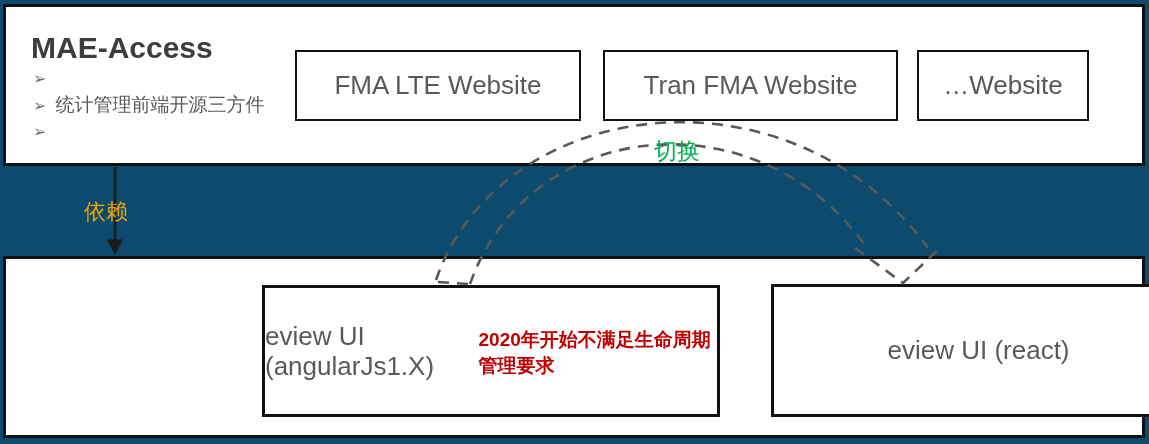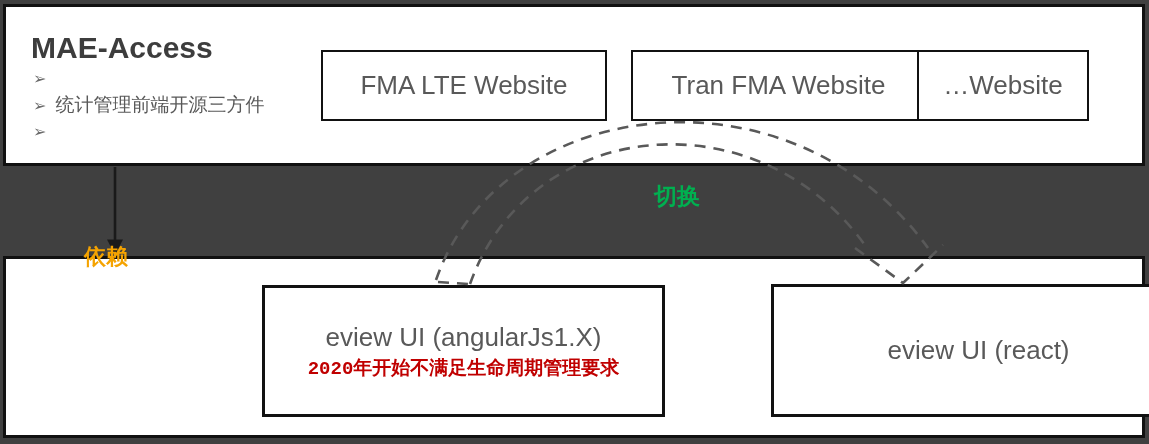--- a/index.html
+++ b/index.html
@@ -1,47 +1,47 @@
 <!DOCTYPE html>
 <html><head>
 <meta charset="utf-8">
 <style>
   html,body{margin:0;padding:0;background:#fff;}
   .canvas{
-    position:relative;width:1149px;height:444px;background:#404040;
+    position:relative;width:1149px;height:444px;background:#0c4a6e;
     font-family:"Liberation Sans",sans-serif;overflow:hidden;
   }
   .box{position:absolute;background:#ffffff;border:3px solid #111111;box-sizing:border-box;}
   .top-outer{left:3px;top:4px;width:1142px;height:162px;}
   .bottom-outer{left:3px;top:256px;width:1142px;height:182px;}
 
   .mae-title{position:absolute;left:25px;top:24px;font-size:30px;font-weight:bold;color:#3d3d3d;}
   .bullets{position:absolute;left:27px;top:59px;margin:0;padding:0;list-style:none;
     font-size:19px;color:#595959;line-height:26px;}
   .bullets li{display:flex;align-items:baseline;}
   .bullet-glyph{margin-right:9px;font-size:16px;color:#6b6b6b;}
 
   .site-box{top:50px;height:71px;border-width:2px;display:flex;align-items:center;
     justify-content:center;font-size:26px;color:#595959;white-space:nowrap;}
-  .site-1{left:295px;width:286px;margin-left:26px;}
-  .site-2{left:603px;width:295px;margin-left:28px;}
+  .site-1{left:295px;width:286px;}
+  .site-2{left:603px;width:295px;}
   .site-3{left:917px;width:172px;}
 
-  .angular-box{left:262px;top:285px;width:403px;height:132px;display:flex;
-    flex-direction:column;align-items:center;justify-content:center;}
+  .angular-box{left:262px;top:285px;width:458px;height:132px;display:flex;
+    flex-direction:row;align-items:center;justify-content:center;}
   .angular-label{font-size:26px;color:#595959;line-height:30px;}
-  .angular-note{font-size:19px;font-weight:bold;color:#c00000;margin-top:3px;font-family:Liberation Mono, monospace;}
+  .angular-note{font-size:19px;font-weight:bold;color:#c00000;margin-top:3px;}
 
   .react-box{left:771px;top:284px;width:409px;height:133px;display:flex;
     align-items:center;justify-content:center;font-size:26px;color:#595959;padding-left:6px;}
 
   .arrow-layer{position:absolute;left:0;top:0;width:1149px;height:444px;
     pointer-events:none;z-index:5;}
 
-  .flow-label{position:absolute;z-index:6;font-weight:bold;white-space:nowrap;margin-top:45px;}
+  .flow-label{position:absolute;z-index:6;font-weight:normal;white-space:nowrap;}
   .label-depend{left:84px;top:197px;font-size:22px;color:#f5a300;}
   .label-switch{left:654px;top:136px;font-size:23px;color:#00b050;}
 </style>
 </head>
 <body>
 
 <div class="canvas">
 
   <div class="box top-outer">
     <div class="mae-title">MAE-Access</div>

